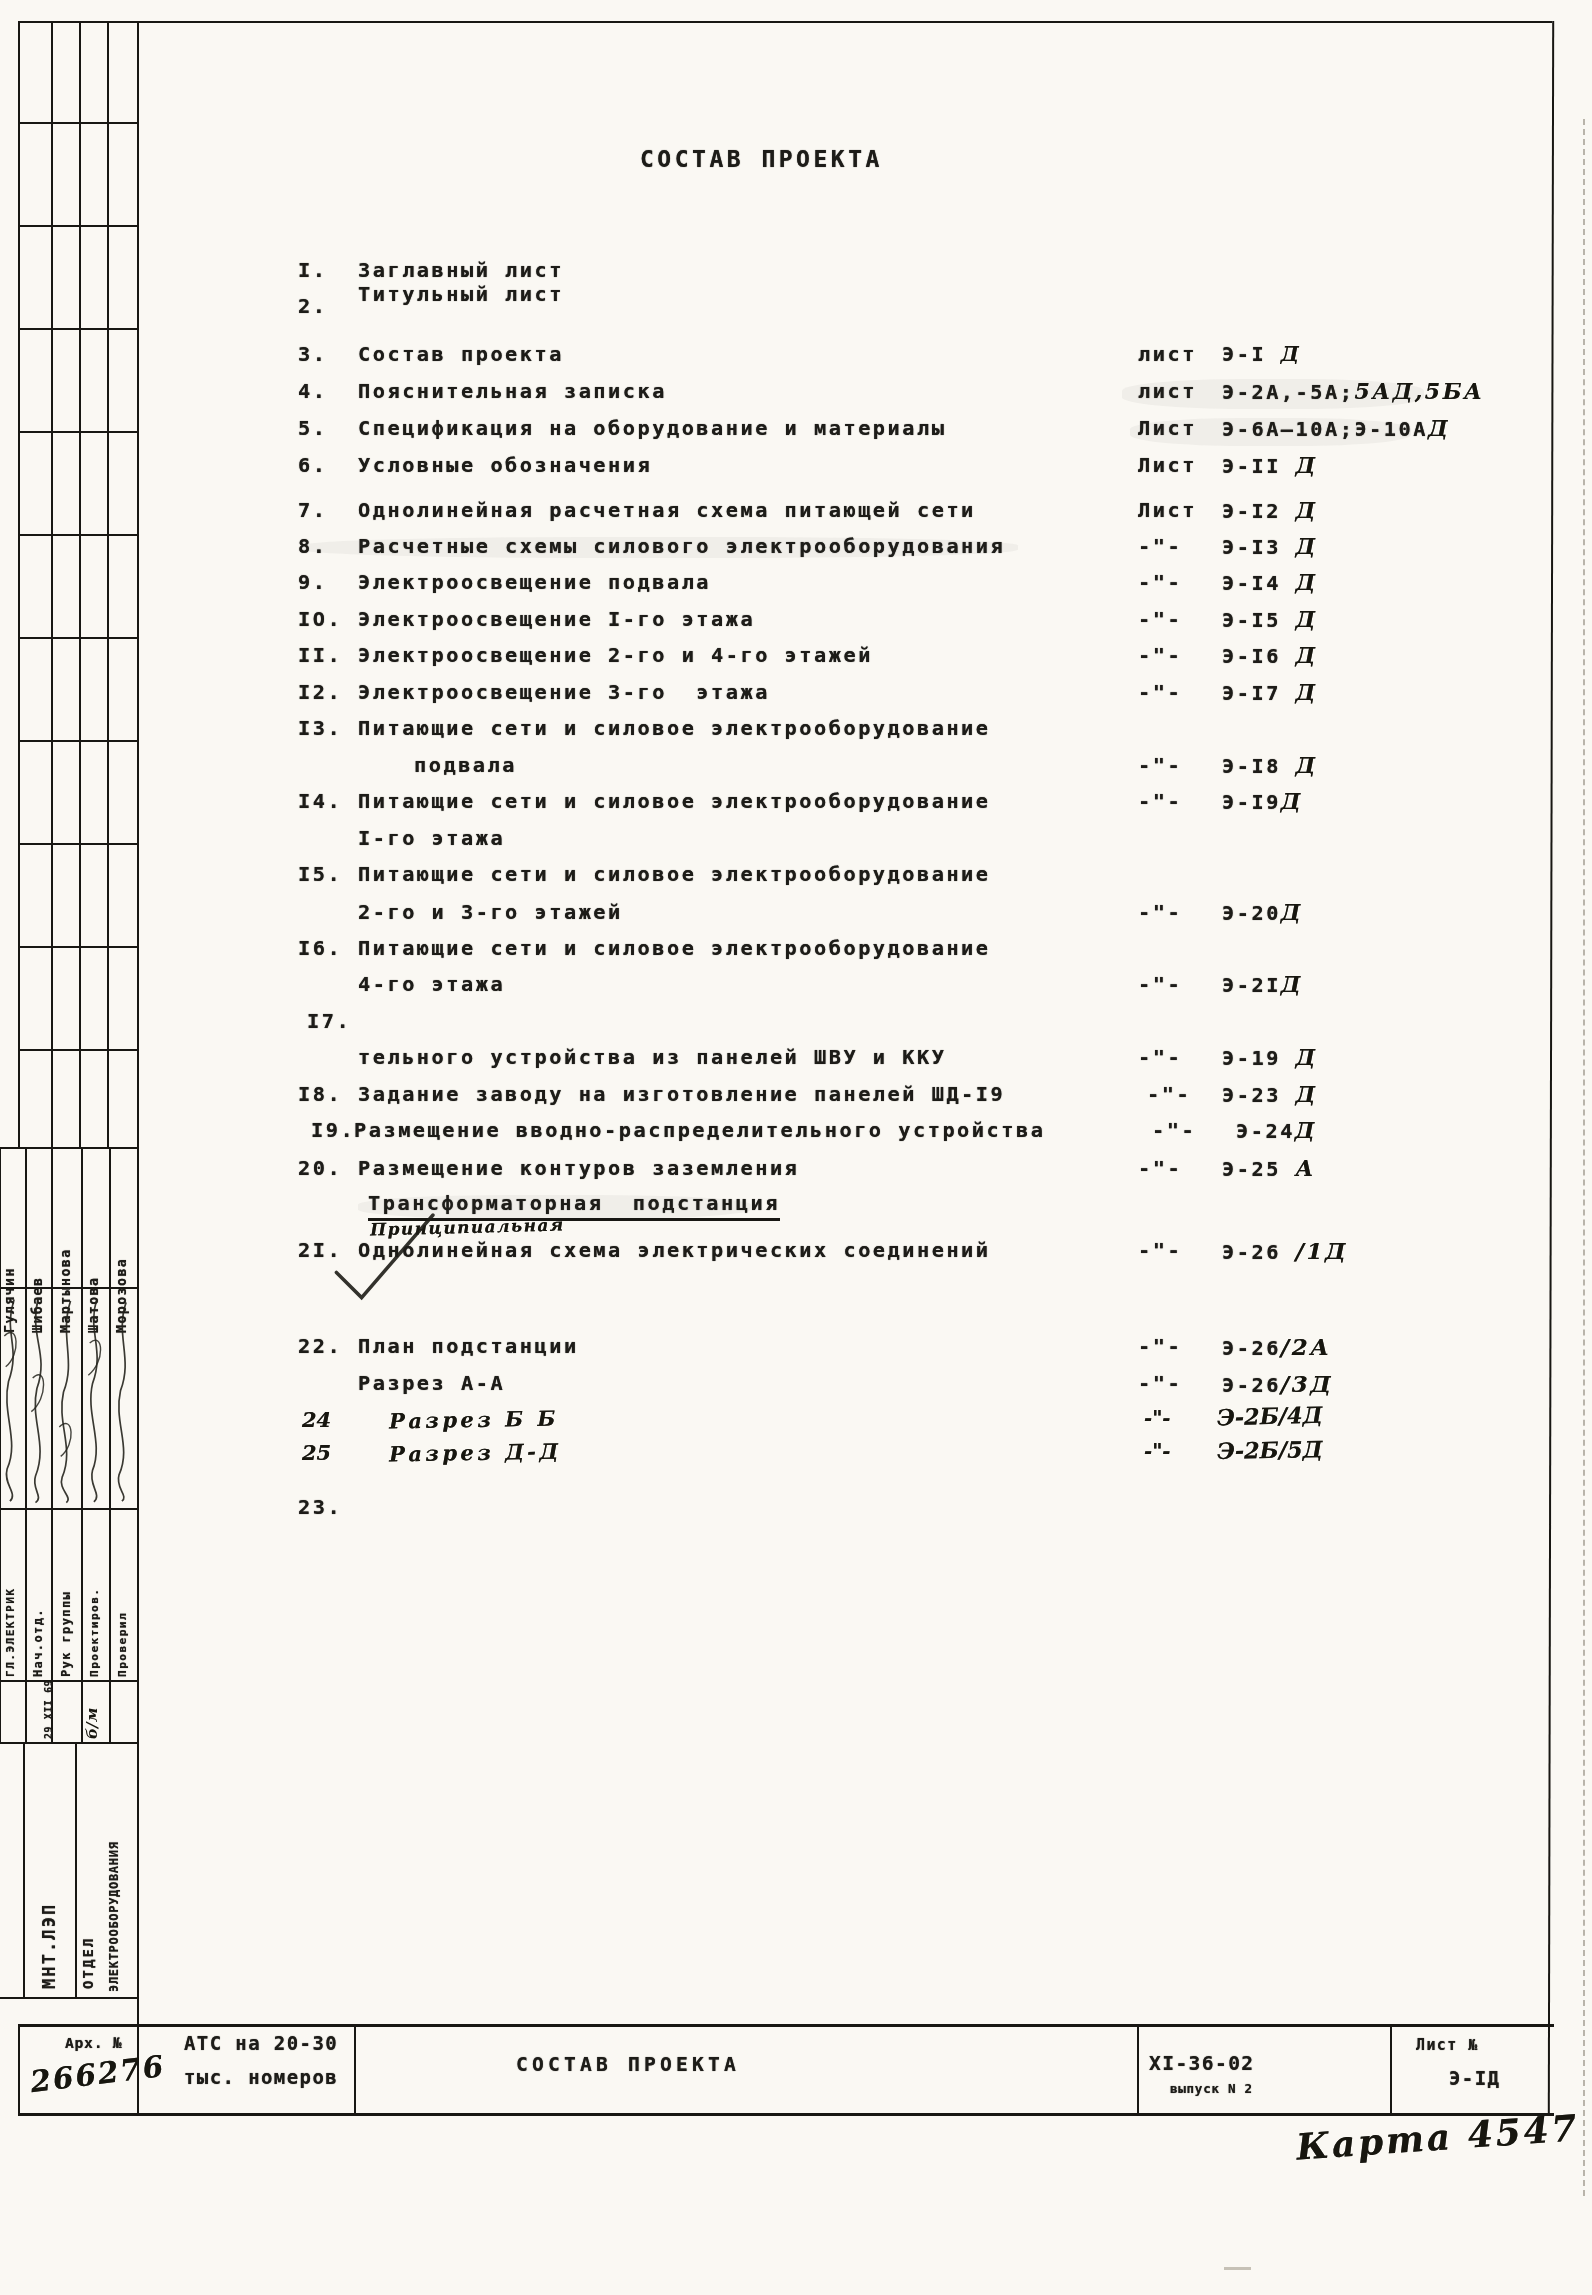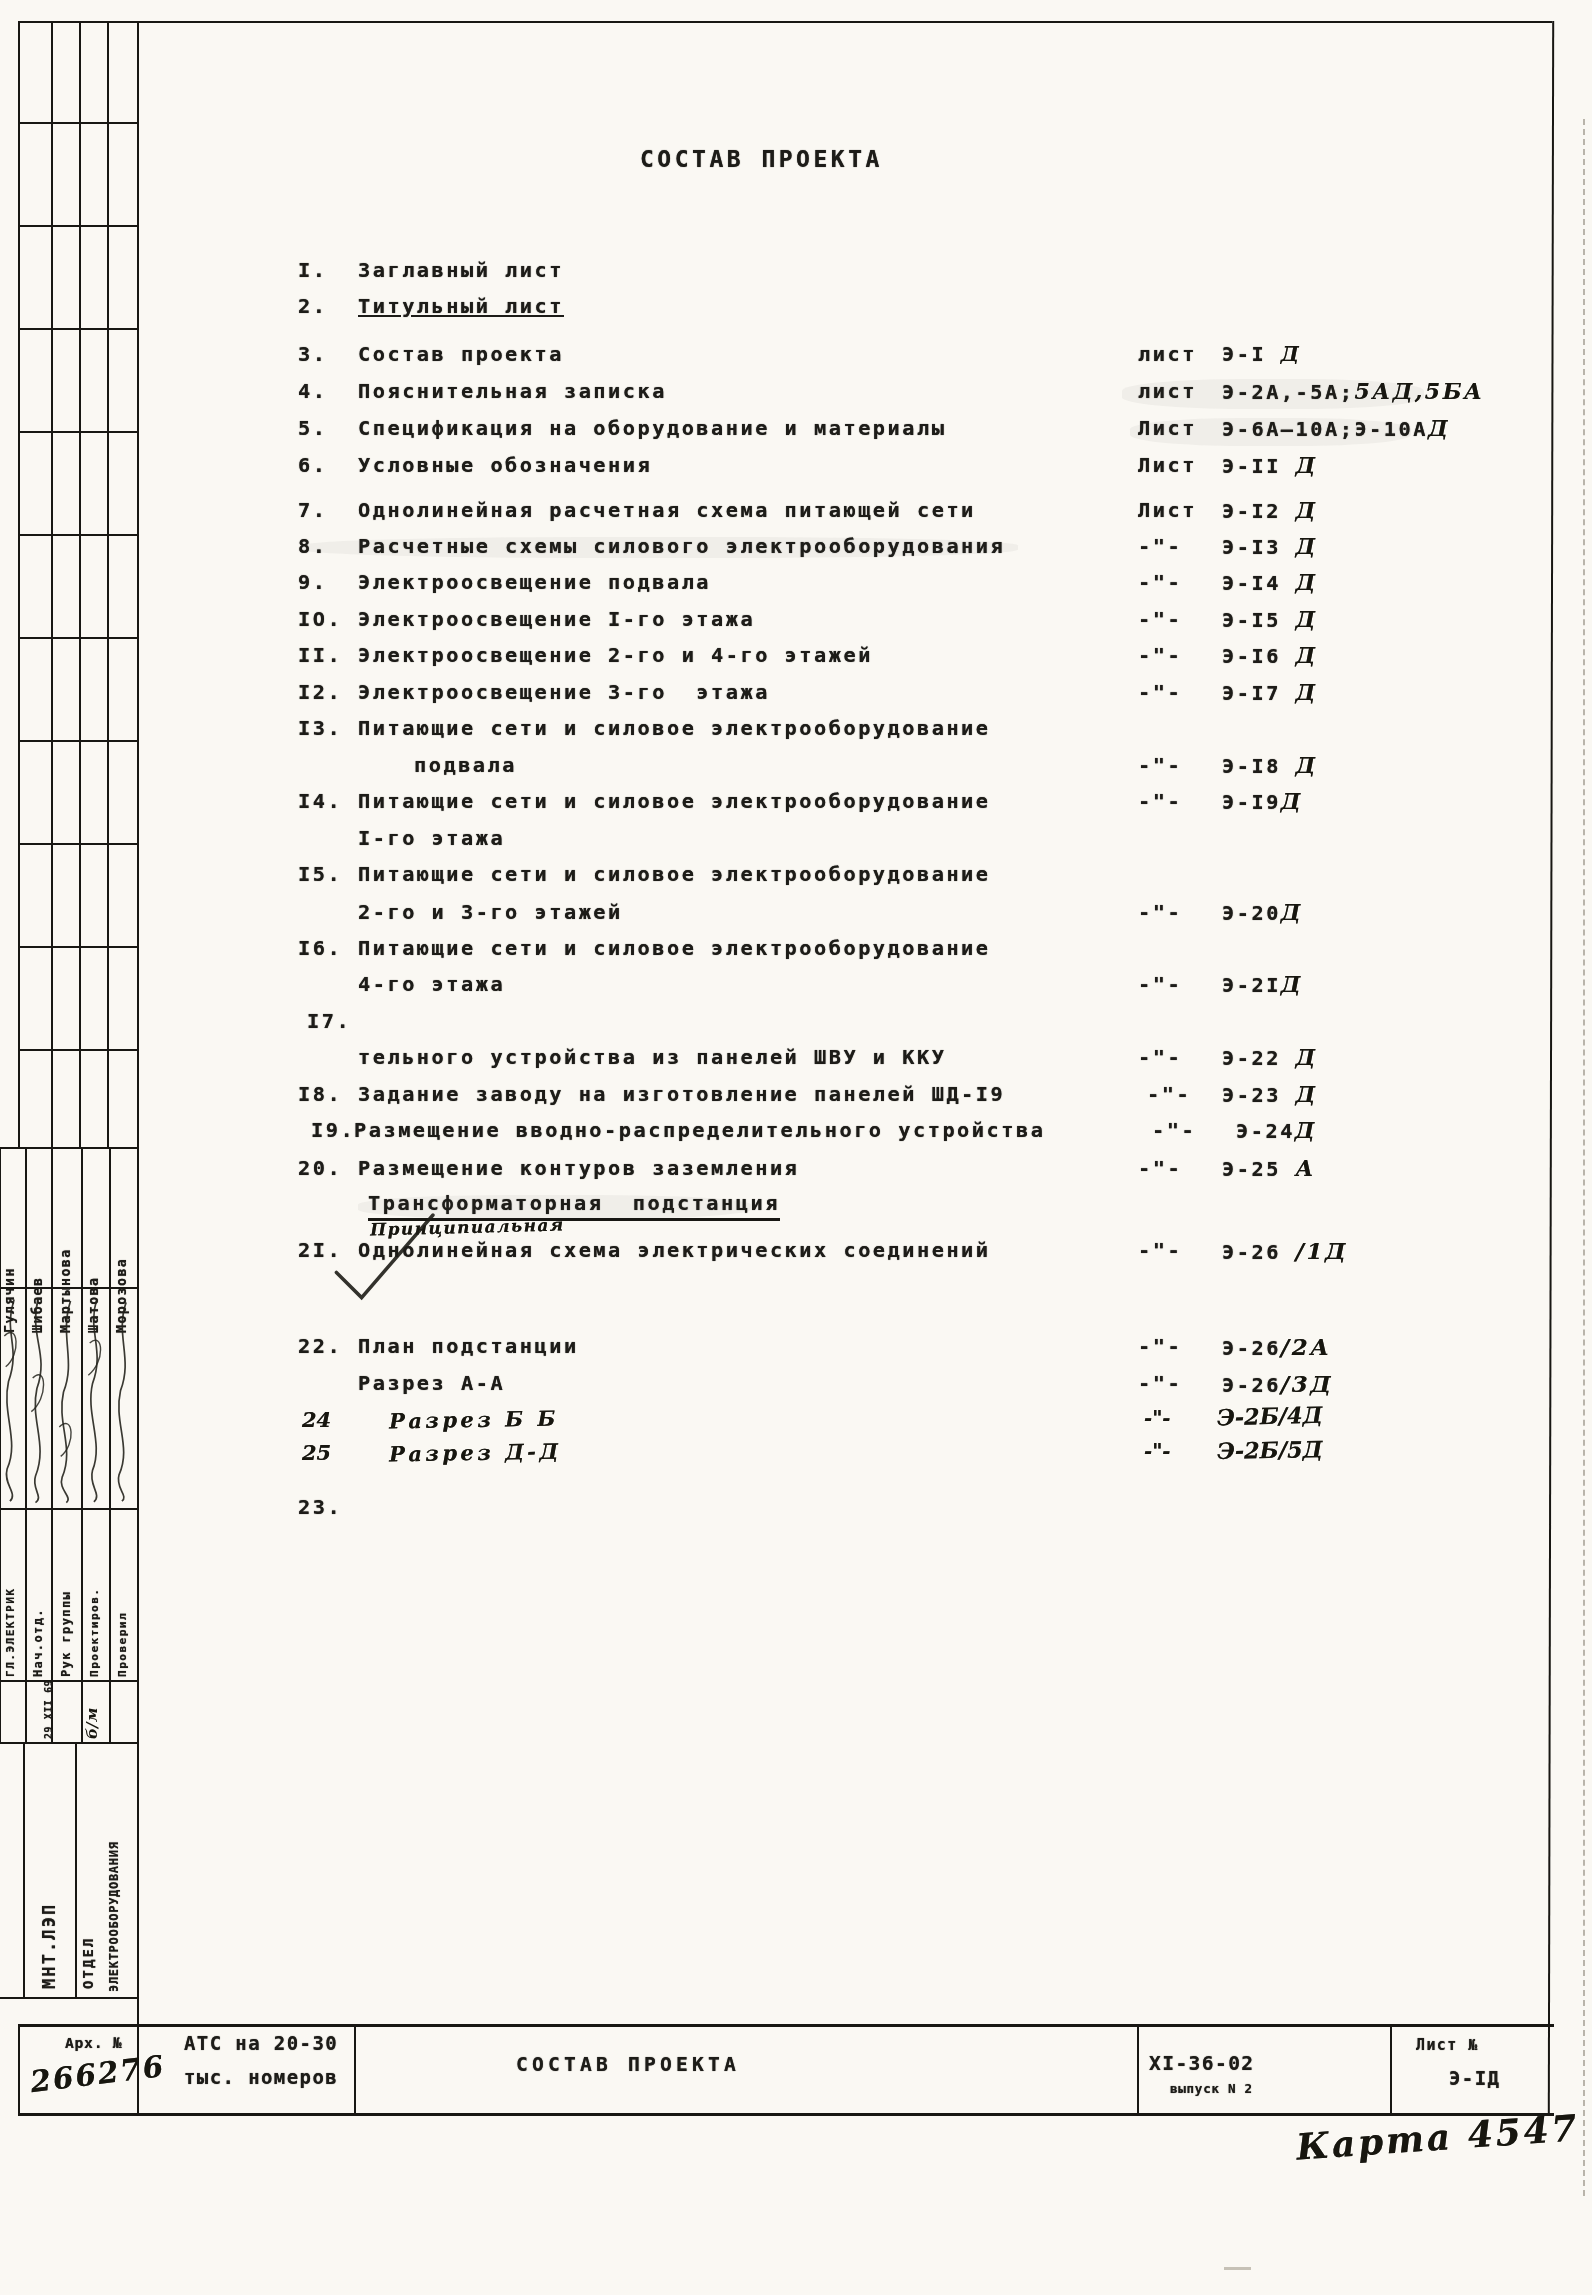--- a/index.html
+++ b/index.html
@@ -119,21 +119,21 @@
   <span class="vcell" style="left:39px;top:1754px;height:235px;font-size:17px;letter-spacing:2.1px;">МНТ.ЛЭП</span>
   <span class="vcell" style="left:80px;top:1754px;height:235px;font-size:14px;letter-spacing:2.1px;">ОТДЕЛ</span>
   <span class="vcell" style="left:107px;top:1748px;height:244px;font-size:12px;letter-spacing:0.7px;">ЭЛЕКТРООБОРУДОВАНИЯ</span>
 
   <span class="t title" style="left:640px;top:149px;">СОСТАВ ПРОЕКТА</span>
 
   <span class="t" style="left:298px;top:260px;">I.</span>
   <span class="t" style="left:358px;top:260px;">Заглавный лист</span>
 
   <span class="t" style="left:298px;top:296px;">2.</span>
-  <span class="t" style="left:358px;top:296px;text-decoration:underline;">Титульный лист</span>
+  <span class="t" style="left:358px;top:284px;">Титульный лист</span>
 
   <span class="t" style="left:298px;top:344px;">3.</span>
   <span class="t" style="left:358px;top:344px;">Состав проекта</span>
   <span class="t" style="left:1138px;top:344px;">лист</span>
   <span class="t" style="left:1222px;top:344px;"><span>Э-I </span><span class="hand">Д</span></span>
 
   <span class="t" style="left:298px;top:381px;">4.</span>
   <span class="t" style="left:358px;top:381px;">Пояснительная записка</span>
   <span class="t" style="left:1138px;top:381px;">лист</span>
   <span class="t" style="left:1222px;top:381px;"><span>Э-2А,-5А;</span><span class="hand" style="font-size:22px;">5АД,5БА</span></span>
@@ -198,21 +198,21 @@
 
   <span class="t" style="left:298px;top:938px;">I6.</span>
   <span class="t" style="left:358px;top:938px;">Питающие сети и силовое электрооборудование</span>
   <span class="t" style="left:358px;top:974px;">4-го этажа</span>
   <span class="t" style="left:1138px;top:974px;">-"-</span>
   <span class="t" style="left:1222px;top:974px;"><span>Э-2I</span><span class="hand" style="font-size:22px;">Д</span></span>
 
   <span class="t" style="left:307px;top:1011px;">I7.</span>
   <span class="t" style="left:358px;top:1047px;">тельного устройства из панелей ШВУ и ККУ</span>
   <span class="t" style="left:1138px;top:1047px;">-"-</span>
-  <span class="t" style="left:1222px;top:1047px;"><span>Э-22 </span><span class="hand" style="font-size:22px;">Д</span></span>
+  <span class="t" style="left:1222px;top:1047px;"><span>Э-19 </span><span class="hand" style="font-size:22px;">Д</span></span>
 
   <span class="t" style="left:298px;top:1084px;">I8.</span>
   <span class="t" style="left:358px;top:1084px;">Задание заводу на изготовление панелей ШД-I9</span>
   <span class="t" style="left:1147px;top:1084px;">-"-</span>
   <span class="t" style="left:1222px;top:1084px;"><span>Э-23 </span><span class="hand" style="font-size:22px;">Д</span></span>
 
   <span class="t" style="left:311px;top:1120px;">I9.</span>
   <span class="t" style="left:354px;top:1120px;">Размещение вводно-распределительного устройства</span>
   <span class="t" style="left:1152px;top:1120px;">-"-</span>
   <span class="t" style="left:1236px;top:1120px;"><span>Э-24</span><span class="hand" style="font-size:22px;">Д</span></span>

